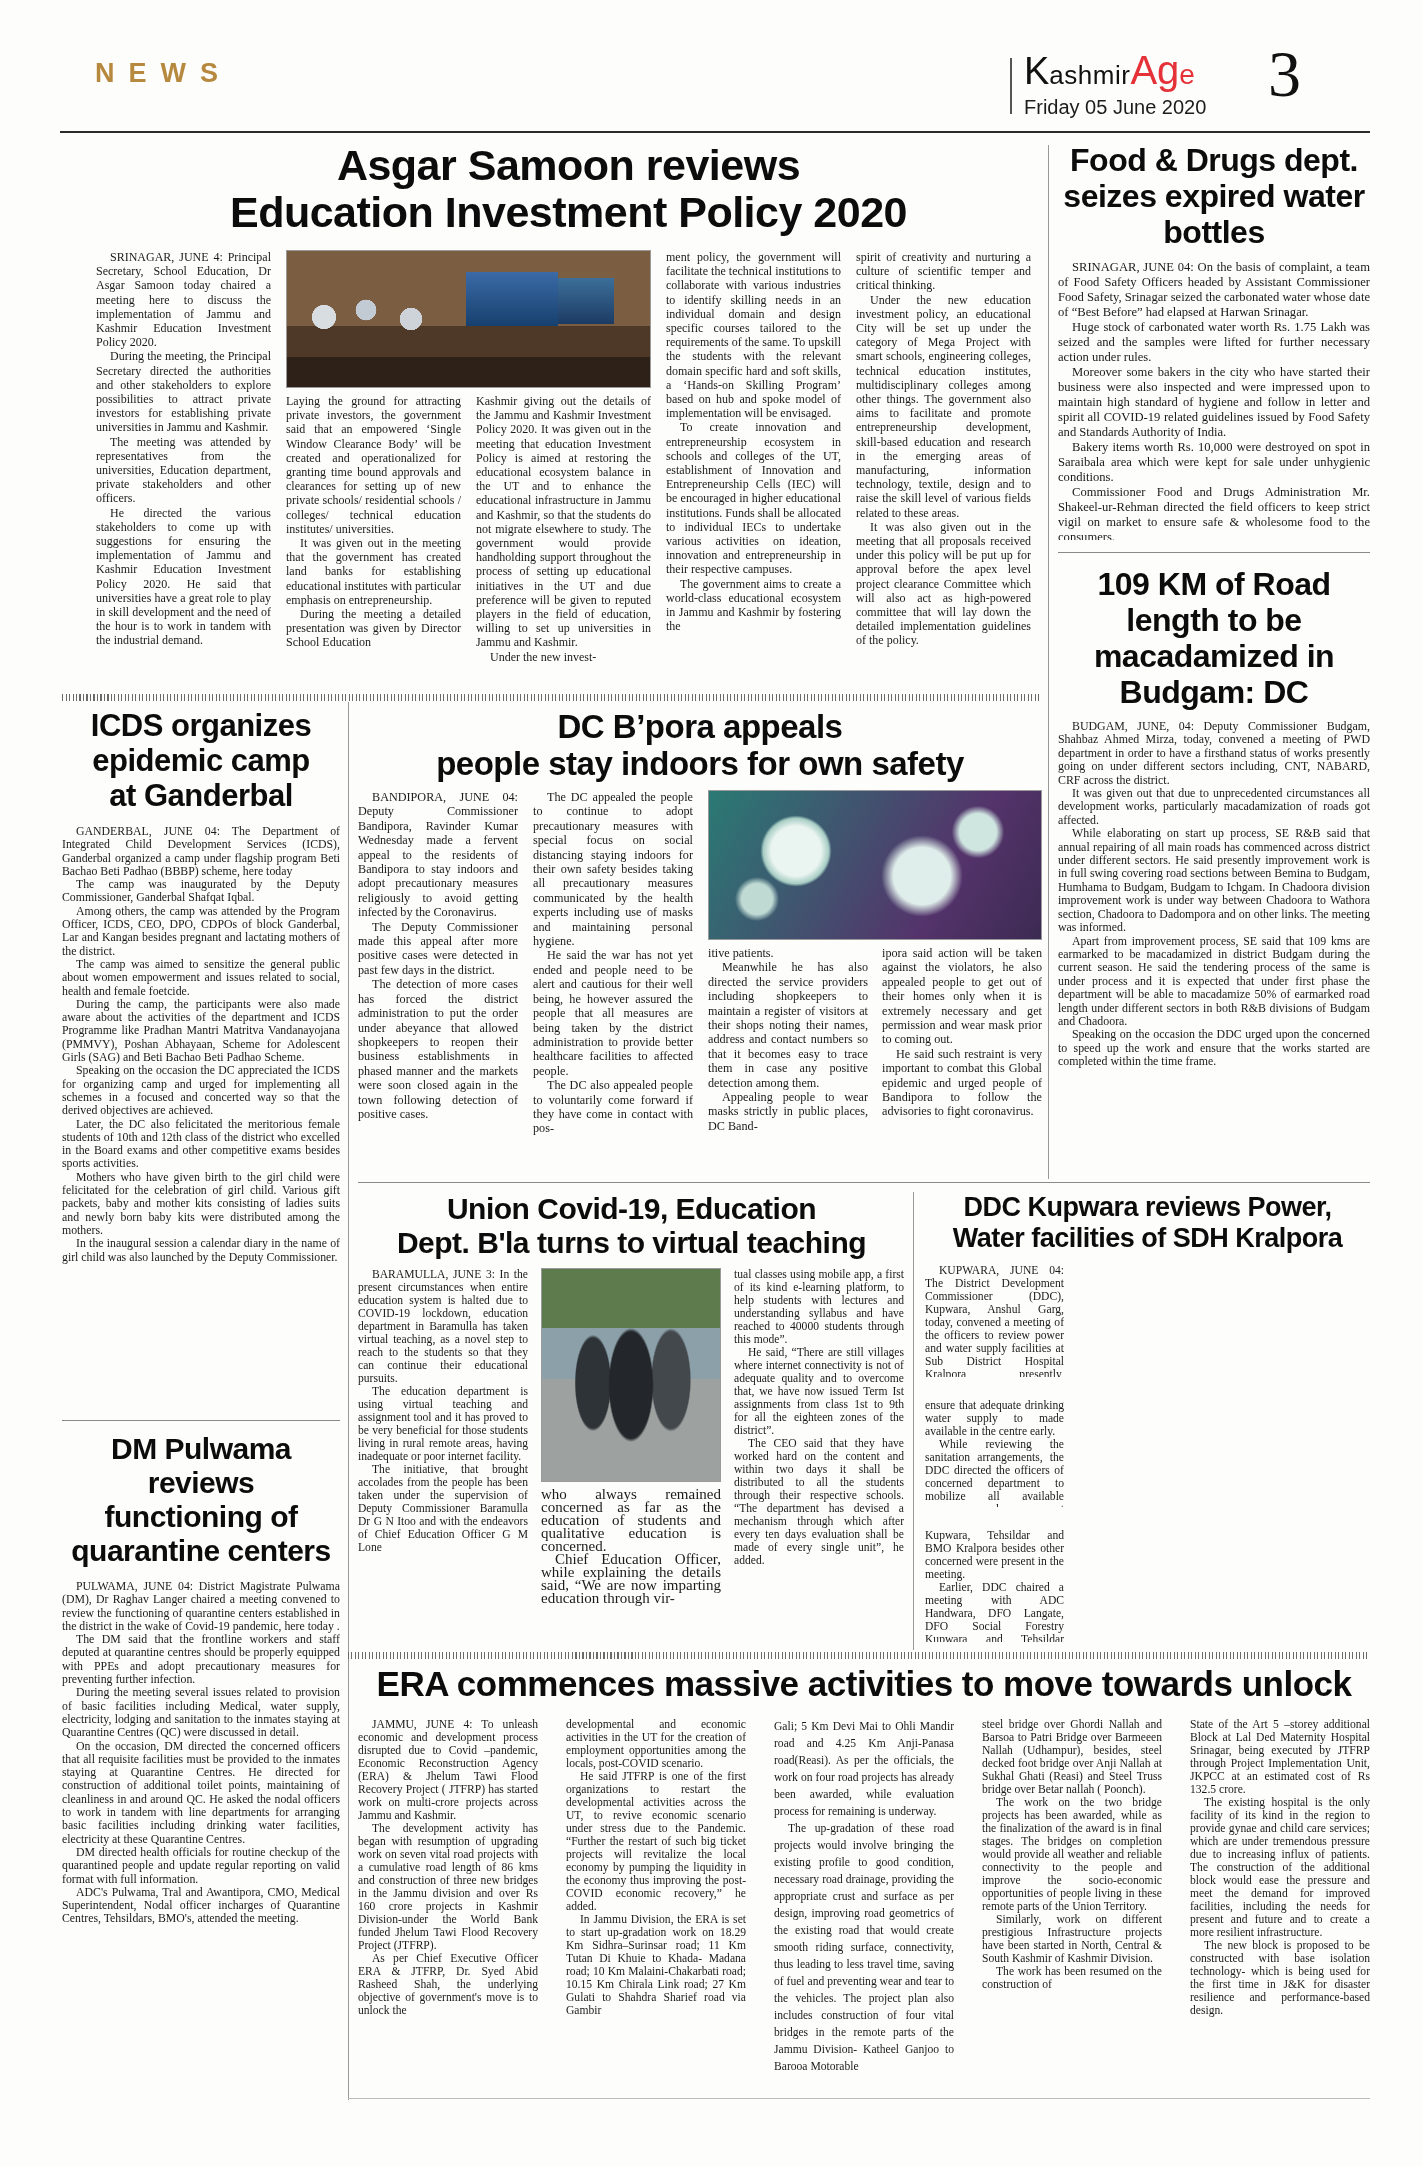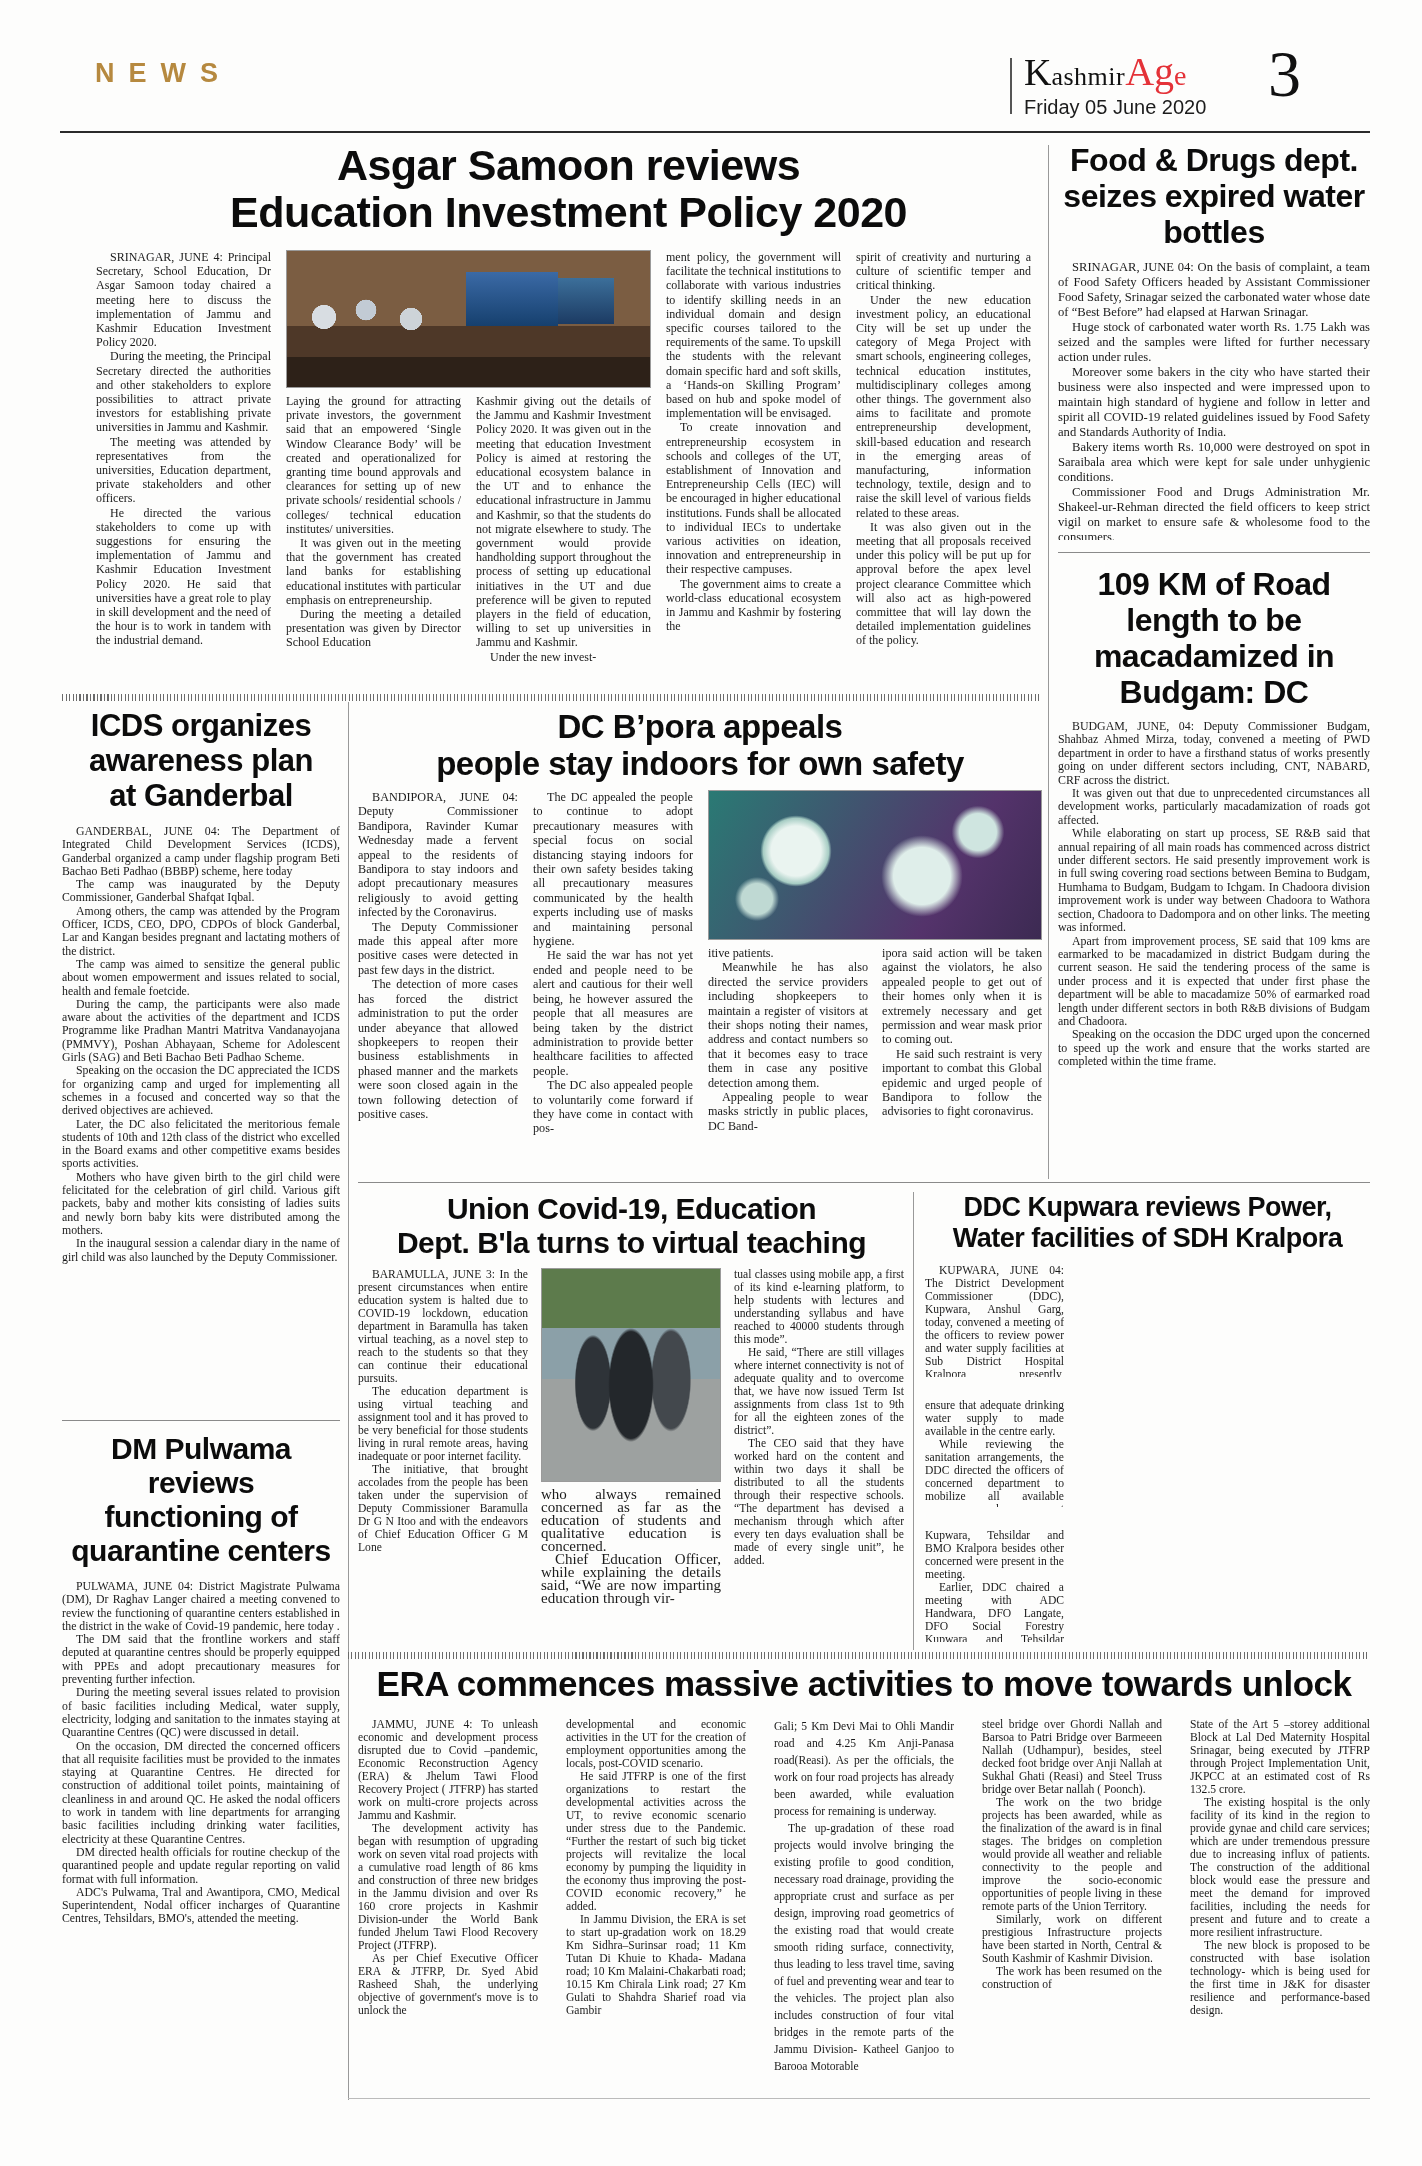--- a/index.html
+++ b/index.html
@@ -2,21 +2,21 @@
 <html><head>
 <meta charset="utf-8">
 <style>
   html,body{margin:0;padding:0;background:#ffffff;}
   .page{position:relative;width:1422px;height:2166px;background:#fdfdfc;overflow:hidden;
         font-family:"Liberation Serif", serif;color:#1a1a1a;}
   .abs{position:absolute;}
   
   .news-label{font-family:"Liberation Sans",sans-serif;font-weight:700;font-size:27px;
               letter-spacing:14px;color:#b6893f;}
-  .masthead{font-family:Liberation Serif, serif;white-space:nowrap;text-align:center;}
+  .masthead{font-family:Liberation Sans, sans-serif;white-space:nowrap;text-align:center;}
   .masthead .k{font-size:38px;color:#111;}
   .masthead .k2{font-size:26px;color:#111;letter-spacing:.5px;}
   .masthead .a{font-size:40px;color:#e43238;}
   .masthead .a2{font-size:28px;color:#e43238;}
   .date-line{font-family:"Liberation Sans",sans-serif;font-size:20px;color:#1c1c1c;}
   .page-num{font-family:"Liberation Serif",serif;font-size:66px;color:#111;}
   .vline{width:2px;background:#555;}
   .hrule{height:2px;background:#2b2b2b;}
   .hrule.thin{height:1px;background:#8a8a8a;}
   .dotted{height:7px;background:repeating-linear-gradient(90deg,#6a6a6a 0,#6a6a6a 1px,transparent 1px,transparent 3.5px);}
@@ -154,21 +154,21 @@
         <p>It was given out that due to unprecedented circumstances all development works, particularly macadamization of roads got affected.</p>
         <p>While elaborating on start up process, SE R&amp;B said that annual repairing of all main roads has commenced across district under different sectors. He said presently improvement work is in full swing covering road sections between Bemina to Budgam, Humhama to Budgam, Budgam to Ichgam. In Chadoora division improvement work is under way between Chadoora to Wathora section, Chadoora to Dadompora and on other links. The meeting was informed.</p>
         <p>Apart from improvement process, SE said that 109 kms are earmarked to be macadamized in district Budgam during the current season. He said the tendering process of the same is under process and it is expected that under first phase the department will be able to macadamize 50% of earmarked road length under different sectors in both R&amp;B divisions of Budgam and Chadoora.</p>
         <p>Speaking on the occasion the DDC urged upon the concerned to speed up the work and ensure that the works started are completed within the time frame.</p>
       </div>
   </div>
 
   <div class="article" style="left:62px;top:708px;width:278px;height:704px;">
     <div class="hl" style="font-size:31px;line-height:35px;">
       <div>ICDS organizes</div>
-      <div>awareness plan</div>
+      <div>epidemic camp</div>
       <div>at Ganderbal</div>
     </div>
     <div class="bodytxt" style="margin-top:12px;font-size:11.8px;line-height:13.3px;height:570px;">
         <p>GANDERBAL, JUNE 04:  The Department of Integrated Child Development Services (ICDS), Ganderbal organized a camp under flagship program Beti Bachao Beti Padhao (BBBP) scheme, here today</p>
         <p>The camp was inaugurated by the Deputy Commissioner, Ganderbal Shafqat Iqbal.</p>
         <p>Among others, the camp was attended by the Program Officer, ICDS, CEO, DPO, CDPOs of block Ganderbal, Lar and Kangan besides pregnant and lactating mothers of the district.</p>
         <p>The camp was aimed to sensitize the general public about women empowerment and issues related to social, health and female foetcide.</p>
         <p>During the camp, the participants were also made aware about the activities of the department and ICDS Programme like Pradhan Mantri Matritva Vandanayojana (PMMVY), Poshan Abhayaan, Scheme for Adolescent Girls (SAG) and Beti Bachao Beti Padhao Scheme.</p>
         <p>Speaking on the occasion the DC appreciated the ICDS for organizing camp and urged for implementing  all schemes in a focused and concerted way so that the derived objectives are achieved.</p>
         <p>Later, the DC also felicitated the meritorious female students of 10th and 12th class of the district who excelled in the Board exams and other competitive exams besides sports activities.</p>

